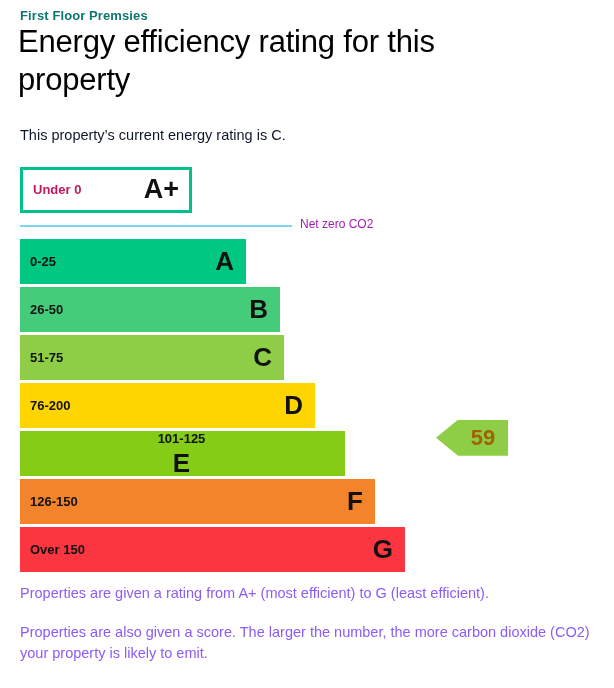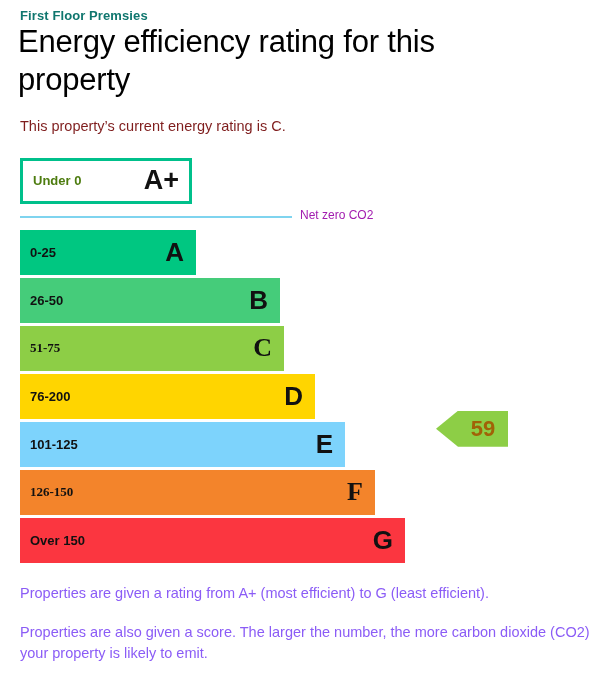--- a/index.html
+++ b/index.html
@@ -32,22 +32,22 @@
   h1.page-title {
     font-size: 31px;
     line-height: 1.22;
     font-weight: normal;
     margin: 0 0 0 0;
     letter-spacing: -0.2px;
     max-width: 520px;
   }
   .intro {
     font-size: 14.5px;
-    margin: 19px 0 0 2px;
-    color: #7f1d1d;
+    margin: 28px 0 0 2px;
+    color: #0f172a;
   }
   
   .chart {
     position: relative;
     margin-top: 24px;
     width: 578px;
     height: 400px;
   }
   .aplus-row {
     position: absolute;
@@ -59,21 +59,21 @@
     box-sizing: border-box;
     background: #ffffff;
     display: flex;
     align-items: center;
     justify-content: space-between;
     padding: 0 10px 0 10px;
   }
   .aplus-range {
     font-size: 13px;
     font-weight: bold;
-    color: #4d7c0f;
+    color: #be185d;
   }
   .aplus-letter {
     font-size: 27px;
     font-weight: bold;
     color: #111;
     line-height: 1;
   }
   .netzero-line {
     position: absolute;
     left: 2px;
@@ -171,41 +171,41 @@
 
     <div class="aplus-row" style="width: 172px; border-color: rgb(0, 192, 139);">
       <span class="aplus-range">Under 0</span>
       <span class="aplus-letter">A+</span>
     </div>
 
     <div class="netzero-line"></div>
     <div class="netzero-label">Net zero CO2</div>
 
     <div class="bars">
-      <div class="bar" style="width: 176px; background: rgb(0, 199, 129);">
+      <div class="bar" style="width: 226px; background: rgb(0, 199, 129);">
         <span class="range">0-25</span>
         <span class="letter">A</span>
       </div>
       <div class="bar" style="width: 260px; background: rgb(69, 204, 122);">
         <span class="range">26-50</span>
         <span class="letter">B</span>
       </div>
-      <div class="bar" style="width: 264px; background: rgb(141, 206, 70); font-family: Liberation Serif, serif;">
+      <div class="bar" style="width: 264px; background: rgb(141, 206, 70);">
         <span class="range">51-75</span>
         <span class="letter">C</span>
       </div>
       <div class="bar" style="width: 295px; background: rgb(255, 213, 0);">
         <span class="range">76-200</span>
         <span class="letter">D</span>
       </div>
-      <div class="bar" style="width: 325px; background: #7dd3fc;">
+      <div class="bar" style="width: 325px; background: #84cc16; flex-direction: column;">
         <span class="range">101-125</span>
         <span class="letter">E</span>
       </div>
-      <div class="bar" style="width: 355px; background: rgb(243, 132, 43); font-family: Liberation Serif, serif;">
+      <div class="bar" style="width: 355px; background: rgb(243, 132, 43);">
         <span class="range">126-150</span>
         <span class="letter">F</span>
       </div>
       <div class="bar" style="width: 385px; background: rgb(251, 54, 64);">
         <span class="range">Over 150</span>
         <span class="letter">G</span>
       </div>
     </div>
 
     <div class="score-pointer">

